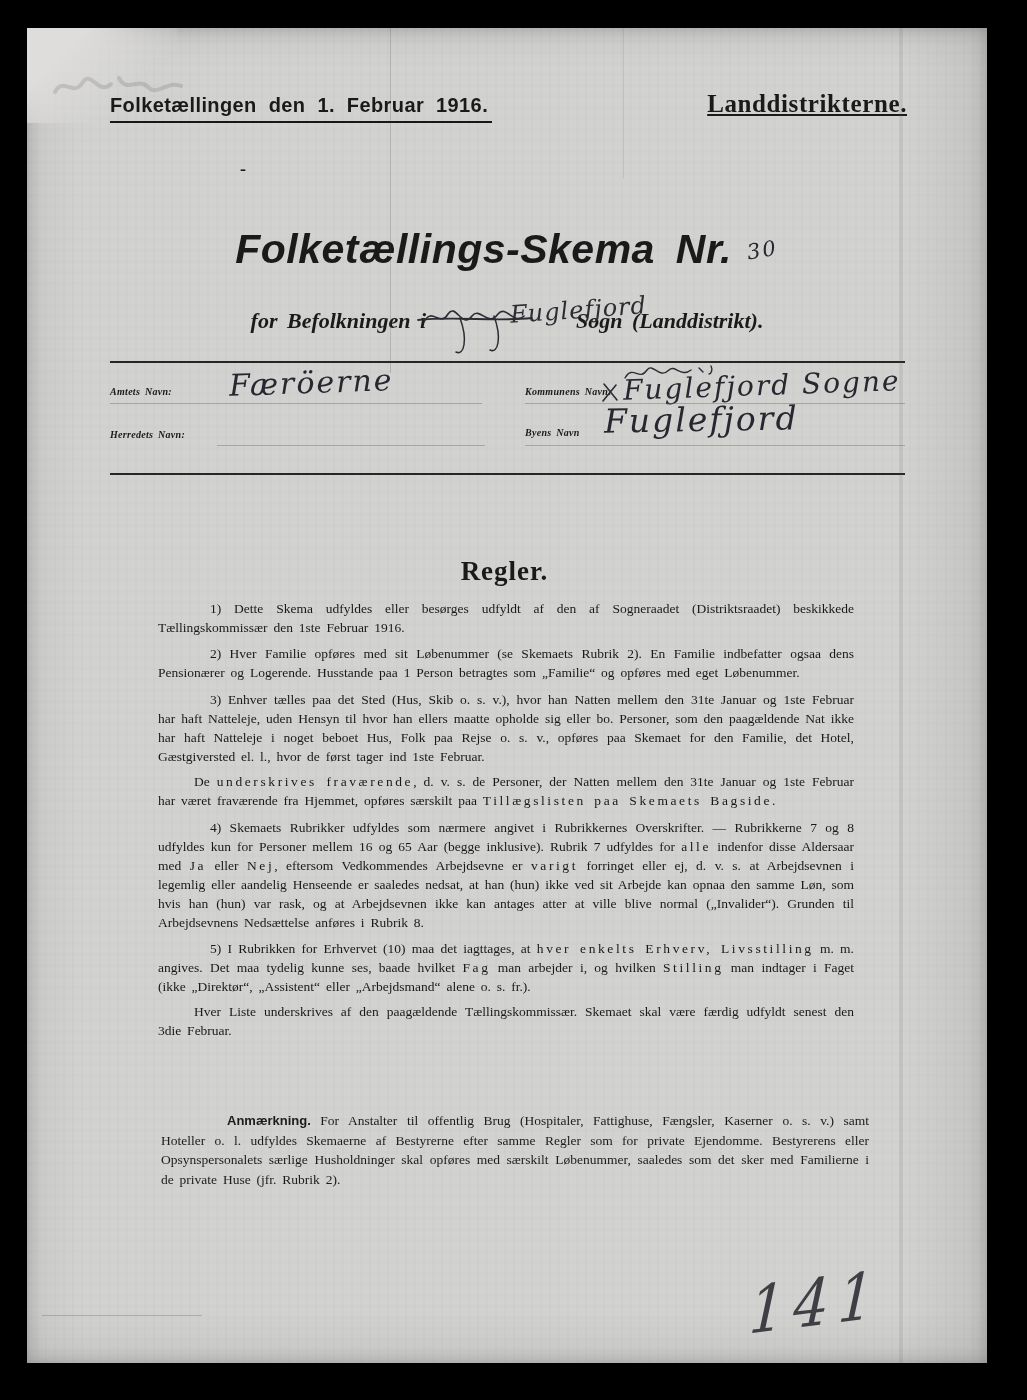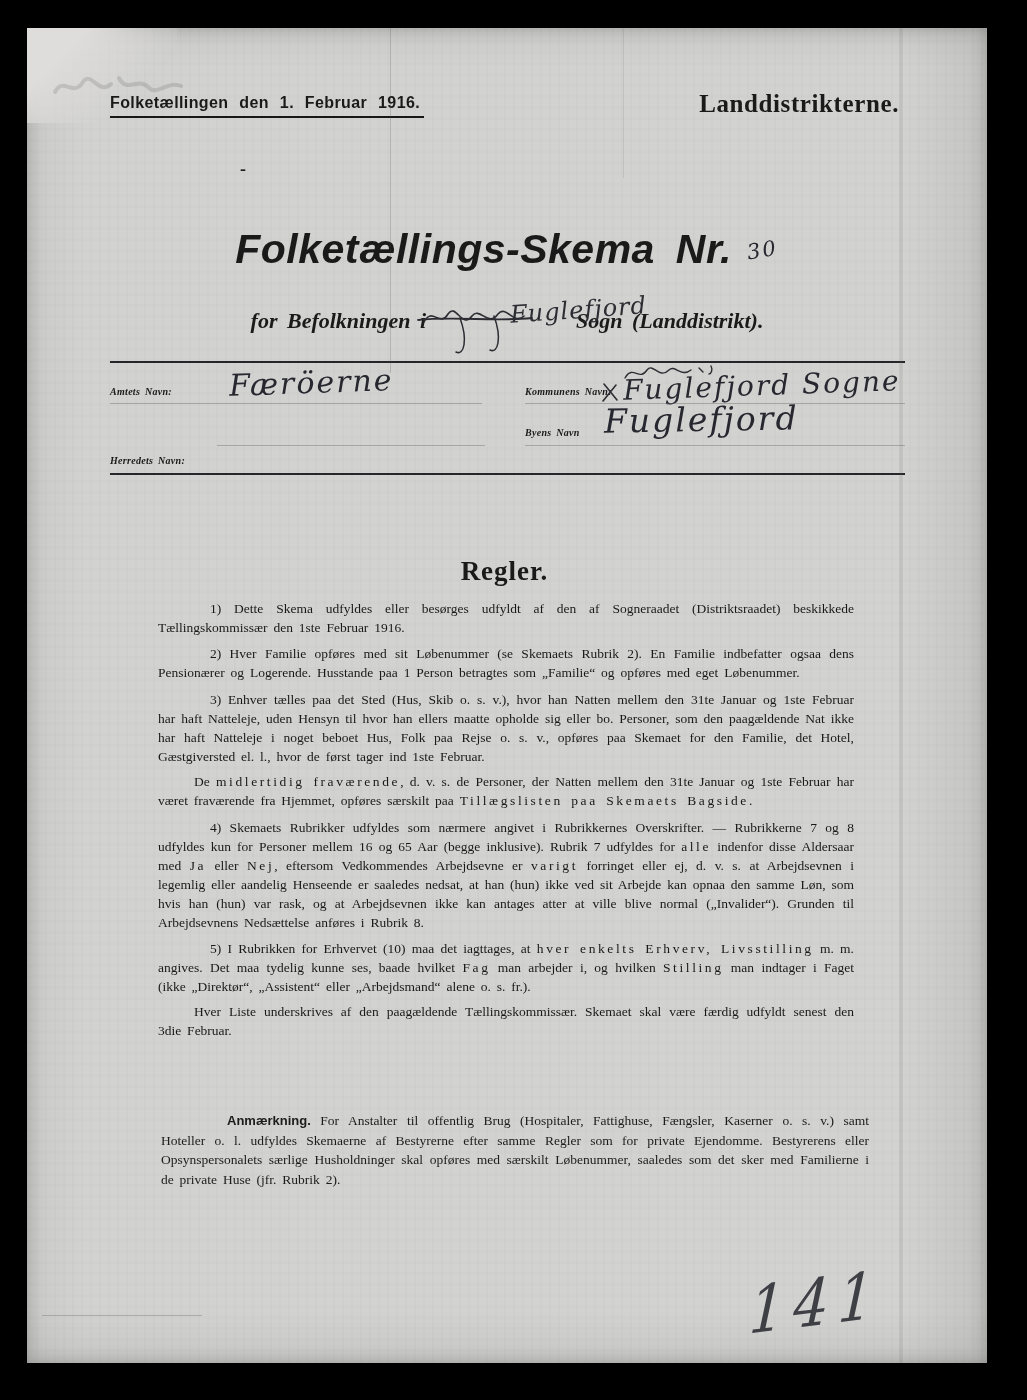--- a/index.html
+++ b/index.html
@@ -22,26 +22,26 @@
     color:#1a1a1a;
   }
   .corner-tear{
     position:absolute;left:0;top:0;width:150px;height:95px;
     background:linear-gradient(135deg,#dedddb 25%, rgba(222,221,219,0) 70%);
   }
   
   .hdr-left{
     position:absolute;left:83px;top:66px;
     font-family:"Liberation Sans",sans-serif;font-weight:bold;
-    font-size:16px;letter-spacing:.4px;word-spacing:6px;
+    font-size:20px;letter-spacing:.4px;word-spacing:6px;
     border-bottom:2px solid #17171a;padding:0 4px 4px 0;
   }
   .hdr-right{
-    position:absolute;right:88px;top:62px;
-    font-weight:bold;font-size:25px;letter-spacing:.6px;
+    position:absolute;right:80px;top:62px;
+    font-weight:bold;font-size:25px;letter-spacing:.6px;text-decoration:underline;
   }
   .dash-mark{position:absolute;left:213px;top:131px;font-weight:bold;font-size:18px;}
   
   .title-row{
     position:absolute;left:0;right:0;top:198px;text-align:center;white-space:nowrap;
   }
   .title-main{
     font-family:"Liberation Sans",sans-serif;
     font-weight:bold;font-style:italic;
     font-size:41px;letter-spacing:.5px;word-spacing:9px;
@@ -157,36 +157,36 @@
   <div class="fld-label" style="left:498px;top:358px;">Kommunens Navn:</div>
   <svg class="annot-scribble" width="110" height="30" viewBox="0 0 110 30">
     <path d="M6,22 C14,8 20,26 28,14 C34,6 40,24 50,14 C56,8 62,22 72,14 M80,12 L84,16 M92,10 C94,14 92,18 90,18" stroke-width="1.4"></path>
   </svg>
   <svg class="cross-mark" width="20" height="24" viewBox="0 0 20 24">
     <path d="M3,4 L16,20 M15,5 L2,21" stroke-width="1.6"></path>
   </svg>
   <div class="hand val-kommune">Fuglefjord Sogne</div>
   <div class="wline" style="left:498px;top:375px;width:380px;"></div>
 
-  <div class="fld-label" style="left:83px;top:401px;margin-top:26px;">Herredets Navn:</div>
+  <div class="fld-label" style="left:83px;top:401px;">Herredets Navn:</div>
   <div class="wline" style="left:190px;top:417px;width:268px;"></div>
 
   <div class="fld-label" style="left:498px;top:399px;">Byens Navn</div>
   <div class="hand val-by">Fuglefjord</div>
   <div class="wline" style="left:498px;top:417px;width:380px;"></div>
 
   <div class="rule-hr hr-bottom"></div>
 
   <div class="regler-h">Regler.</div>
 
   <div class="rules-col">
     <p class="p-num"><span>1) Dette Skema udfyldes eller besørges udfyldt af den af Sogneraadet (Distriktsraadet) beskikkede Tællingskommissær den 1ste Februar 1916.</span></p>
     <p class="p-num g1"><span>2) Hver Familie opføres med sit Løbenummer (se Skemaets Rubrik 2). En Familie indbefatter ogsaa dens Pensionærer og Logerende. Husstande paa 1 Person betragtes som „Familie“ og opføres med eget Løbenummer.</span></p>
     <p class="p-num g2"><span>3) Enhver tælles paa det Sted (Hus, Skib o. s. v.), hvor han Natten mellem den 31te Januar og 1ste Februar har haft Natteleje, uden Hensyn til hvor han ellers maatte opholde sig eller bo. Personer, som den paagældende Nat ikke har haft Natteleje i noget beboet Hus, Folk paa Rejse o. s. v., opføres paa Skemaet for den Familie, det Hotel, Gæstgiversted el. l., hvor de først tager ind 1ste Februar.</span></p>
-    <p class="p-sub"><span>De </span><span class="sp">midlertidig fraværende</span><span>, d. v. s. de Personer, der Natten mellem den 31te Januar og 1ste Februar har været fraværende fra Hjemmet, opføres særskilt paa </span><span class="sp">Tillægslisten paa Skemaets Bagside</span><span>.</span></p>
+    <p class="p-sub"><span>De </span><span class="sp">underskrives fraværende</span><span>, d. v. s. de Personer, der Natten mellem den 31te Januar og 1ste Februar har været fraværende fra Hjemmet, opføres særskilt paa </span><span class="sp">Tillægslisten paa Skemaets Bagside</span><span>.</span></p>
     <p class="p-num g2"><span>4) Skemaets Rubrikker udfyldes som nærmere angivet i Rubrikkernes Overskrifter. — Rubrikkerne 7 og 8 udfyldes kun for Personer mellem 16 og 65 Aar (begge inklusive). Rubrik 7 udfyldes for </span><span class="sp">alle</span><span> indenfor disse Aldersaar med </span><span class="sp">Ja</span><span> eller </span><span class="sp">Nej</span><span>, eftersom Vedkommendes Arbejdsevne er </span><span class="sp">varigt</span><span> forringet eller ej, d. v. s. at Arbejdsevnen i legemlig eller aandelig Henseende er saaledes nedsat, at han (hun) ikke ved sit Arbejde kan opnaa den samme Løn, som hvis han (hun) var rask, og at Arbejdsevnen ikke kan antages atter at ville blive normal („Invalider“). Grunden til Arbejdsevnens Nedsættelse anføres i Rubrik 8.</span></p>
     <p class="p-num g1"><span>5) I Rubrikken for Erhvervet (10) maa det iagttages, at </span><span class="sp">hver enkelts Erhverv, Livsstilling</span><span> m. m. angives. Det maa tydelig kunne ses, baade hvilket </span><span class="sp">Fag</span><span> man arbejder i, og hvilken </span><span class="sp">Stilling</span><span> man indtager i Faget (ikke „Direktør“, „Assistent“ eller „Arbejdsmand“ alene o. s. fr.).</span></p>
     <p class="p-sub"><span>Hver Liste underskrives af den paagældende Tællingskommissær. Skemaet skal være færdig udfyldt senest den 3die Februar.</span></p>
   </div>
 
   <p class="remark"><span class="bsans">Anmærkning.</span><span> For Anstalter til offentlig Brug (Hospitaler, Fattighuse, Fængsler, Kaserner o. s. v.) samt Hoteller o. l. udfyldes Skemaerne af Bestyrerne efter samme Regler som for private Ejendomme. Bestyrerens eller Opsynspersonalets særlige Husholdninger skal opføres med særskilt Løbenummer, saaledes som det sker med Familierne i de private Huse (jfr. Rubrik 2).</span></p>
 
   <div class="page-num">141</div>
 
   <div class="fold1"></div>

